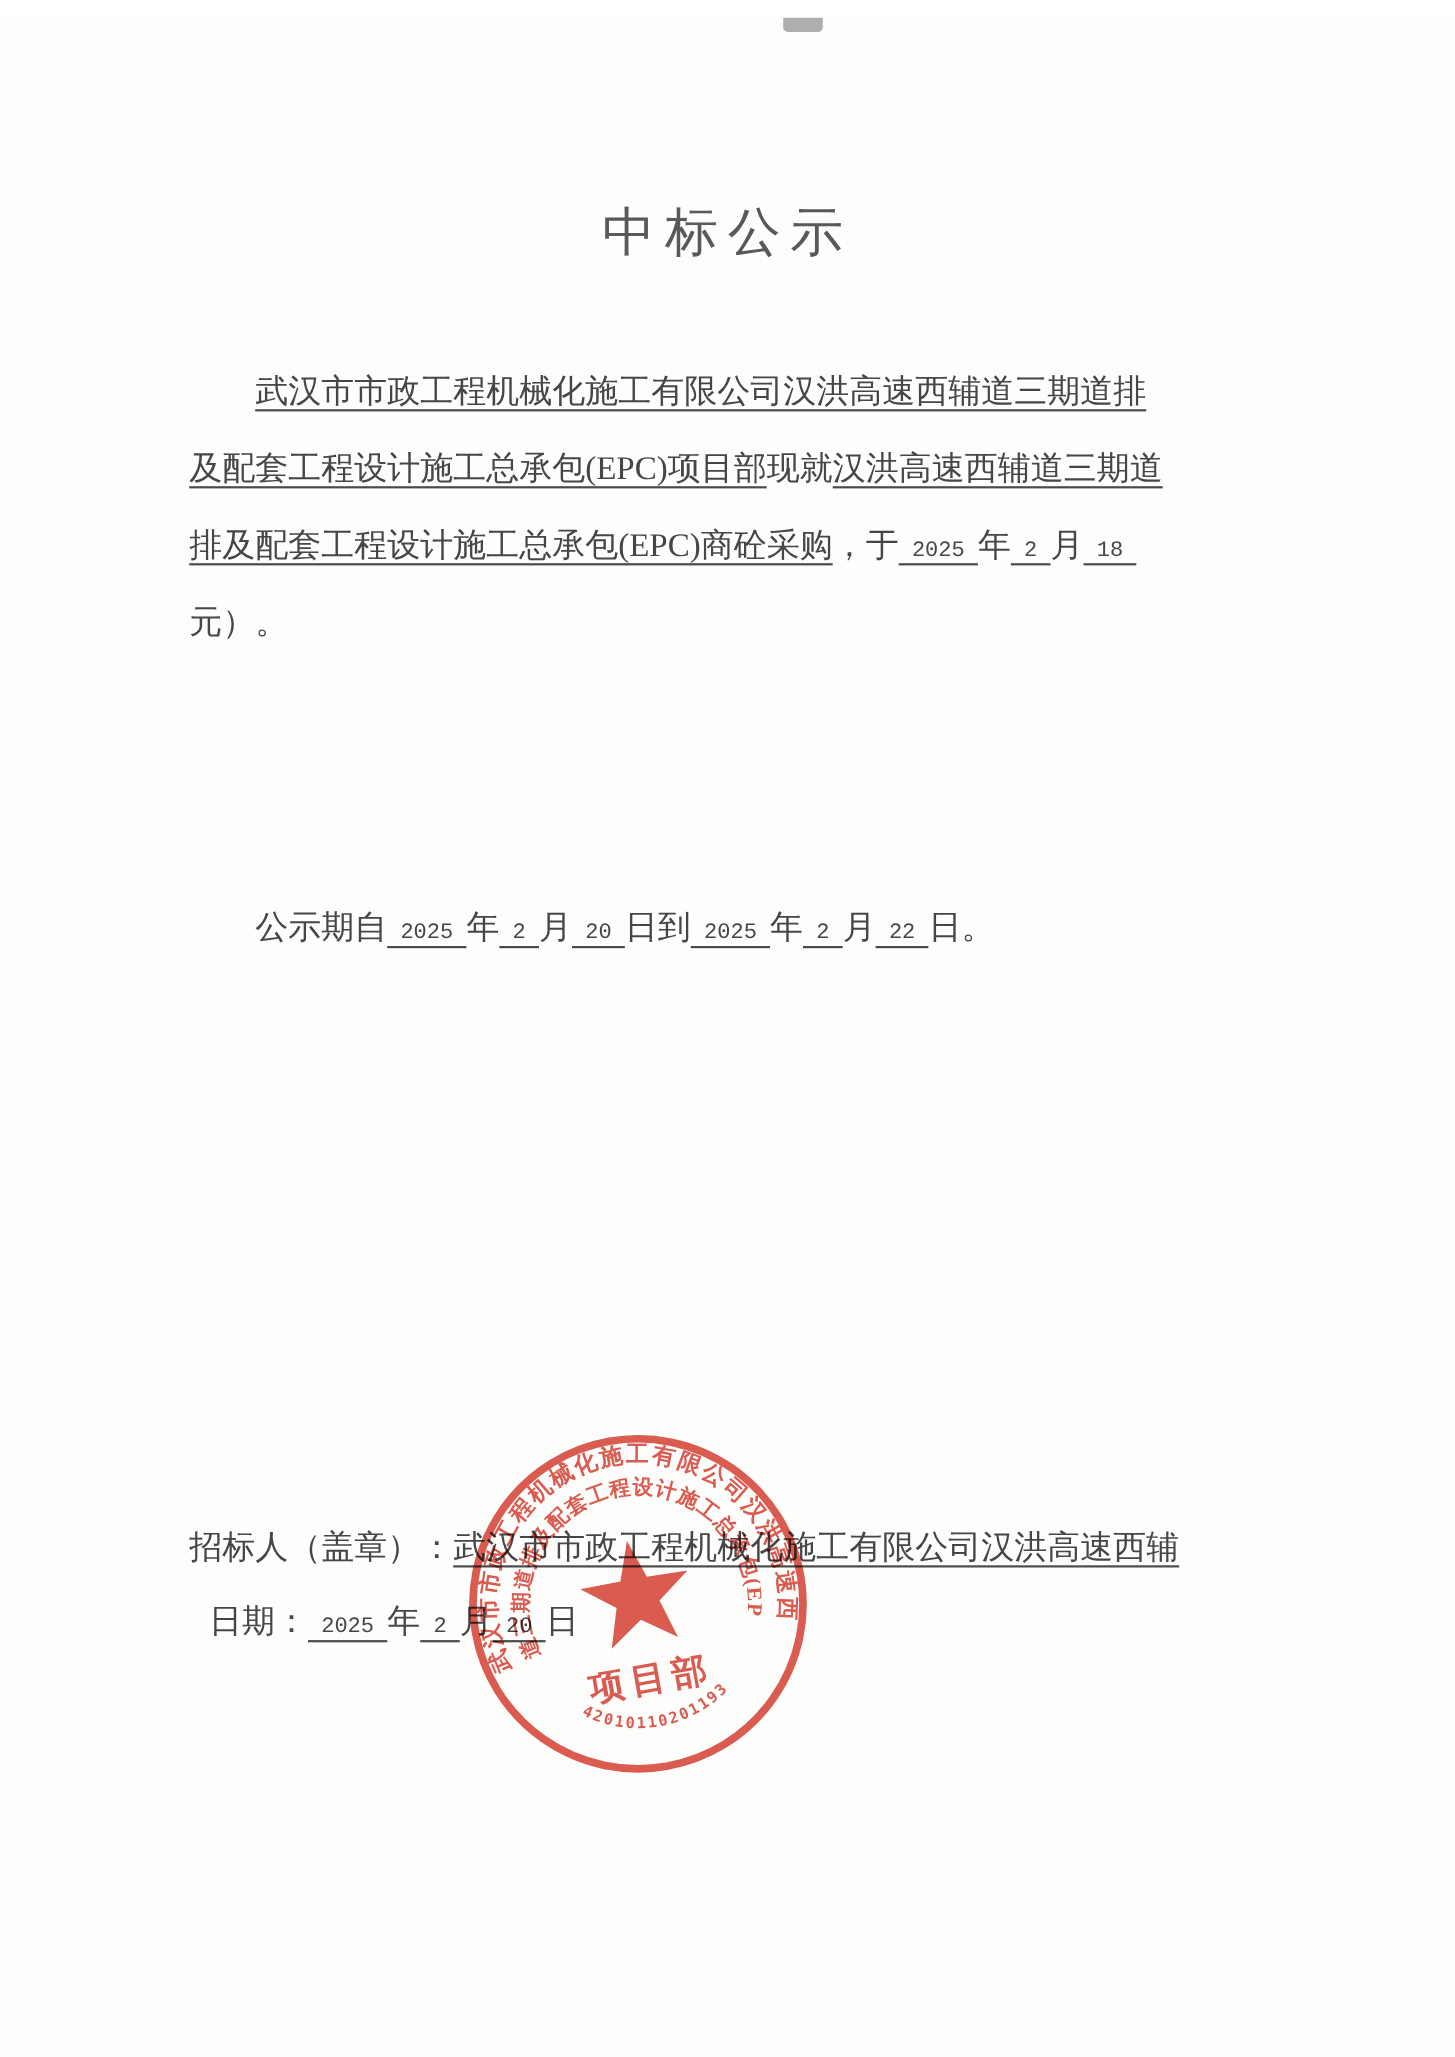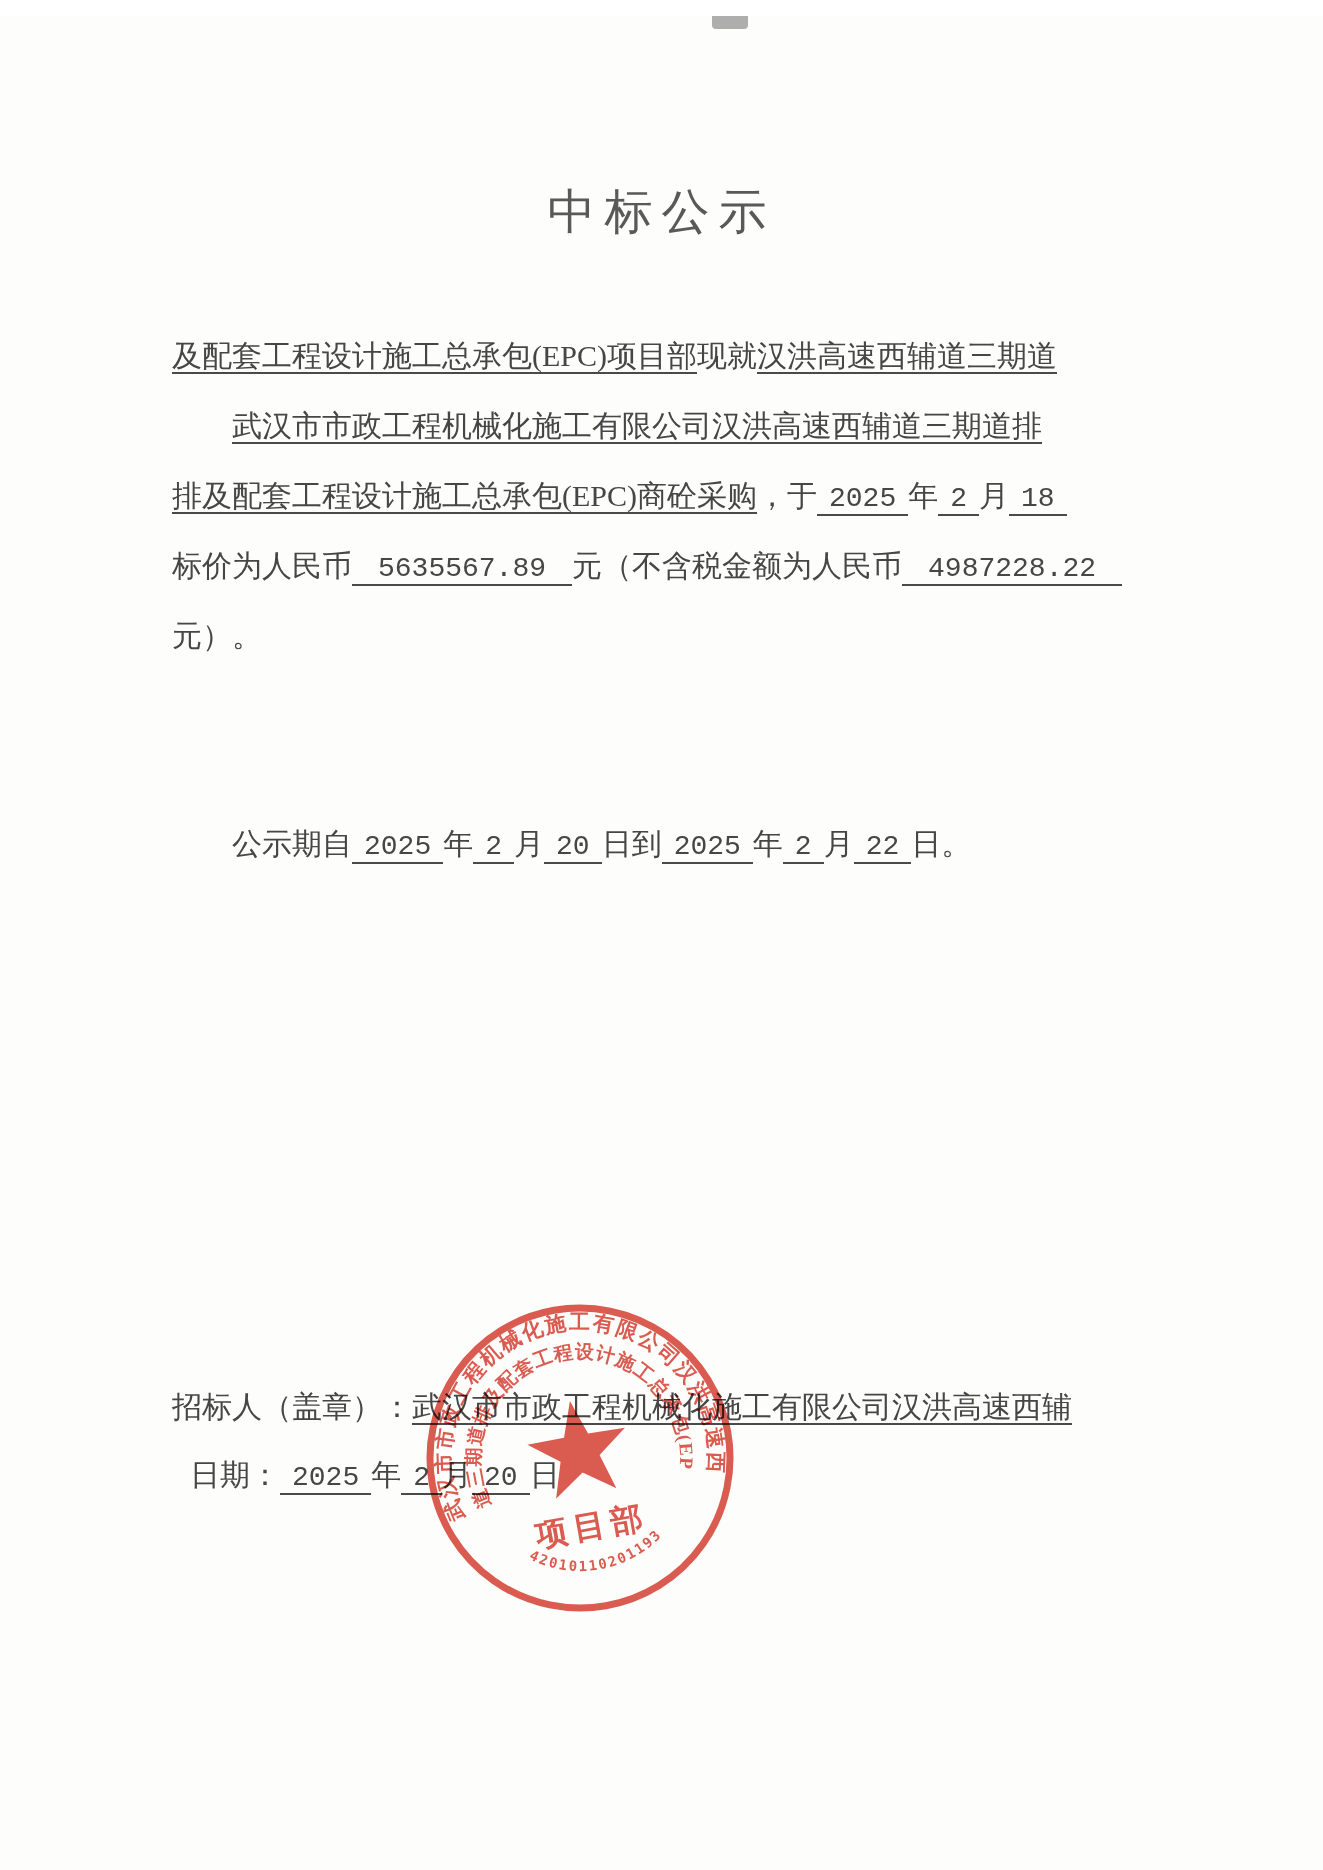--- a/index.html
+++ b/index.html
@@ -28,21 +28,21 @@
   .para1{top:305px;}
   .para2{top:793px;}
   .signature{top:1357px;}
   .line{height:70px;line-height:70px;font-size:30px;white-space:nowrap;}
   .signature .line{height:68px;line-height:68px;}
   .indent{text-indent:60px;}
   .dateline{margin-left:18px;}
   .u{border-bottom:2px solid var(--uline);}
   .num{
     font-family:"Liberation Mono","DejaVu Sans Mono",monospace;
-    font-size:28px;padding:0 12px;
+    font-size:20px;padding:0 12px;
   }
   .num-wide{padding:0 26px;}
   
   .stamp{
     position:absolute;left:408px;top:1270px;width:344px;height:344px;
     opacity:.84;mix-blend-mode:multiply;pointer-events:none;
   }
   .stamp .ring{fill:none;stroke:var(--red);stroke-width:7px;}
   .stamp text{fill:var(--red);font-weight:bold;}
   .stamp .touter{font-size:21px;letter-spacing:2px;font-family:"Liberation Serif","DejaVu Serif",serif;}
@@ -54,24 +54,23 @@
 </head>
 <body>
 
 <div class="page" style="--red: #d63c2f;">
 
   <div class="smudge"></div>
 
   <h1 class="title">中标公示</h1>
 
   <div class="block para1">
+    <div class="line indent"><span class="u">武汉市市政工程机械化施工有限公司汉洪高速西辅道三期道排</span></div>
     <div class="line"><span class="u">及配套工程设计施工总承包(EPC)项目部</span><span>现就</span><span class="u">汉洪高速西辅道三期道</span></div>
-    <div class="line indent"><span class="u">武汉市市政工程机械化施工有限公司汉洪高速西辅道三期道排</span></div>
     <div class="line"><span class="u">排及配套工程设计施工总承包(EPC)商砼采购</span><span>，于</span><span class="u num">2025</span><span>年</span><span class="u num">2</span><span>月</span><span class="u num">18</span></div>
-    <div class="line"><span>标价为人民币</span><span class="u num num-wide">5635567.89</span><span>元（不含税金额为人民币</span><span class="u num num-wide">4987228.22</span></div>
     <div class="line"><span>元）。</span></div>
   </div>
 
   <div class="block para2">
     <div class="line indent"><span>公示期自</span><span class="u num">2025</span><span>年</span><span class="u num">2</span><span>月</span><span class="u num">20</span><span>日到</span><span class="u num">2025</span><span>年</span><span class="u num">2</span><span>月</span><span class="u num">22</span><span>日。</span></div>
   </div>
 
   <div class="block signature">
     <div class="line"><span>招标人（盖章）：</span><span class="u">武汉市市政工程机械化施工有限公司汉洪高速西辅</span></div>
     <div class="line dateline"><span>日期：</span><span class="u num">2025</span><span>年</span><span class="u num">2</span><span>月</span><span class="u num">20</span><span>日</span></div>

